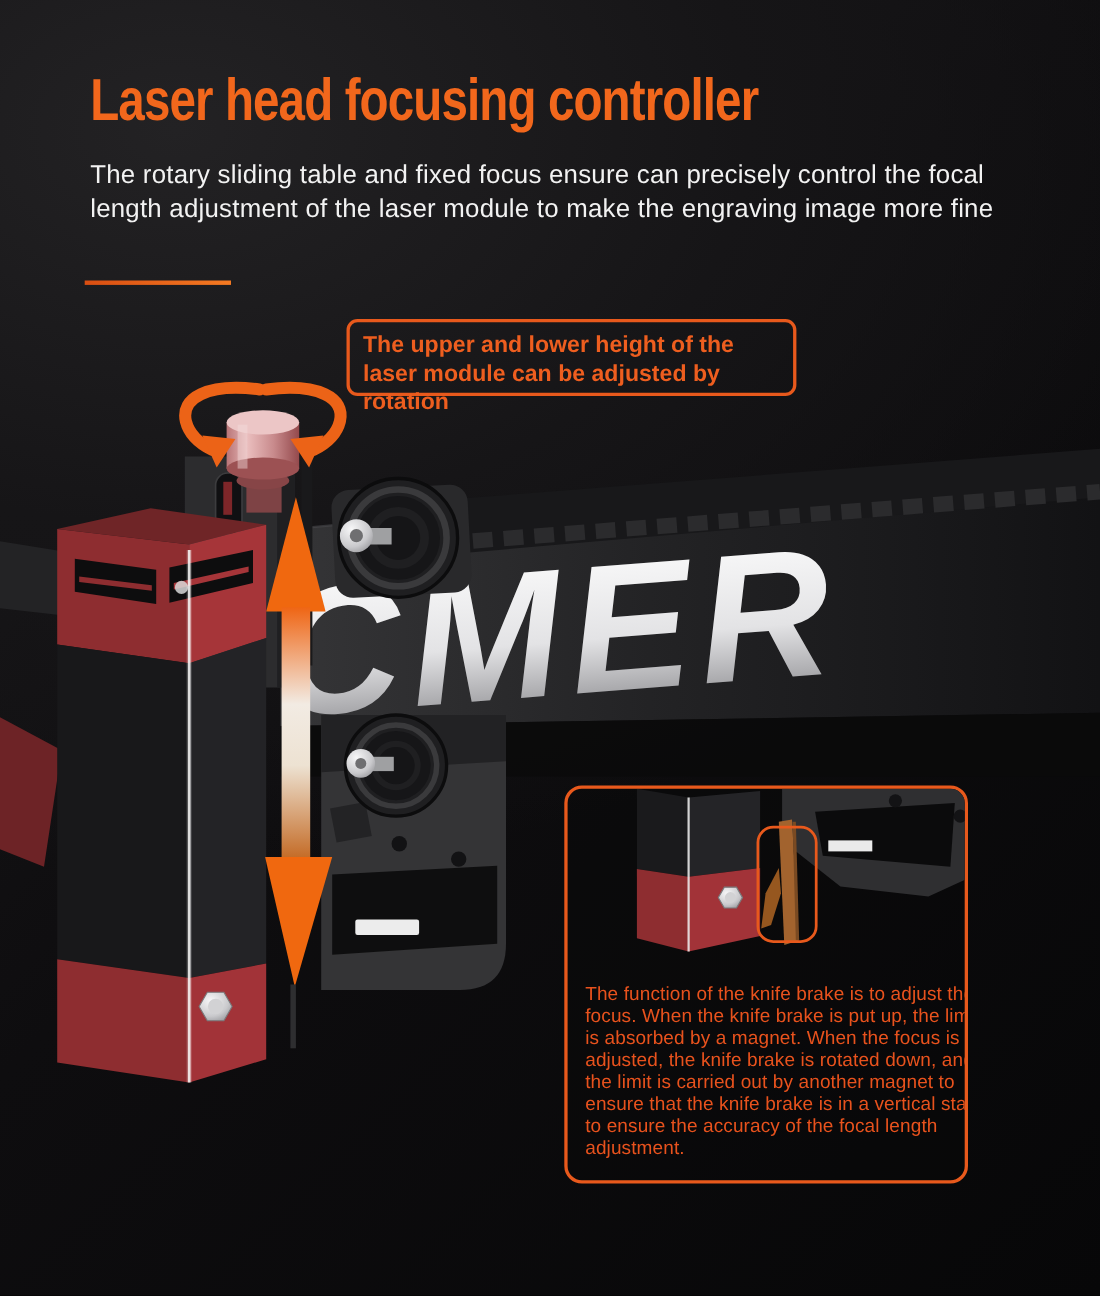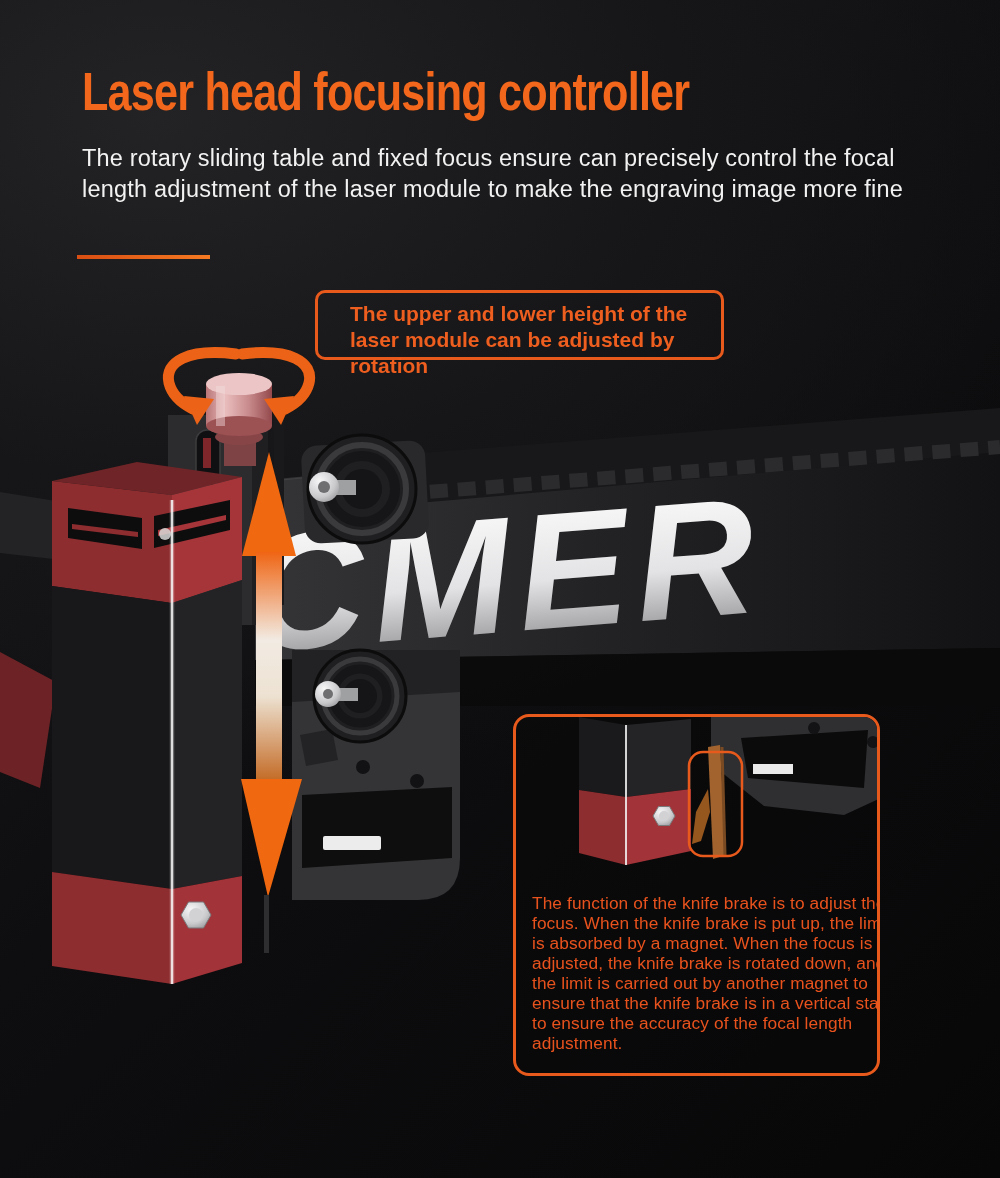--- a/index.html
+++ b/index.html
@@ -19,21 +19,21 @@
     position:absolute;left:82px;top:143px;width:835px;
     font-size:23.5px;line-height:31px;color:#F2F2F2;letter-spacing:0.2px;
   }
   .divider{
     position:absolute;left:77px;top:255px;width:133px;height:4px;
     background:linear-gradient(90deg,#D94E12,#F57A22);
   }
   .callout-top{
     position:absolute;left:315px;top:290px;width:409px;height:70px;box-sizing:border-box;
     border:3px solid #E8591C;border-radius:10px;
-    padding:8px 10px 0 32px;
+    padding:8px 10px 0 12px;
     font-size:21px;line-height:26px;font-weight:bold;color:#EE5E1F;
   }
   .callout-bottom{
     position:absolute;left:513px;top:714px;width:367px;height:362px;box-sizing:border-box;
     border:3px solid #E8591C;border-radius:16px;
     background:rgba(8,8,9,0.35);
     overflow:hidden;
   }
   .callout-bottom .inset{position:absolute;left:0;top:0;width:399px;height:176px;}
   .callout-bottom .kb-text{

